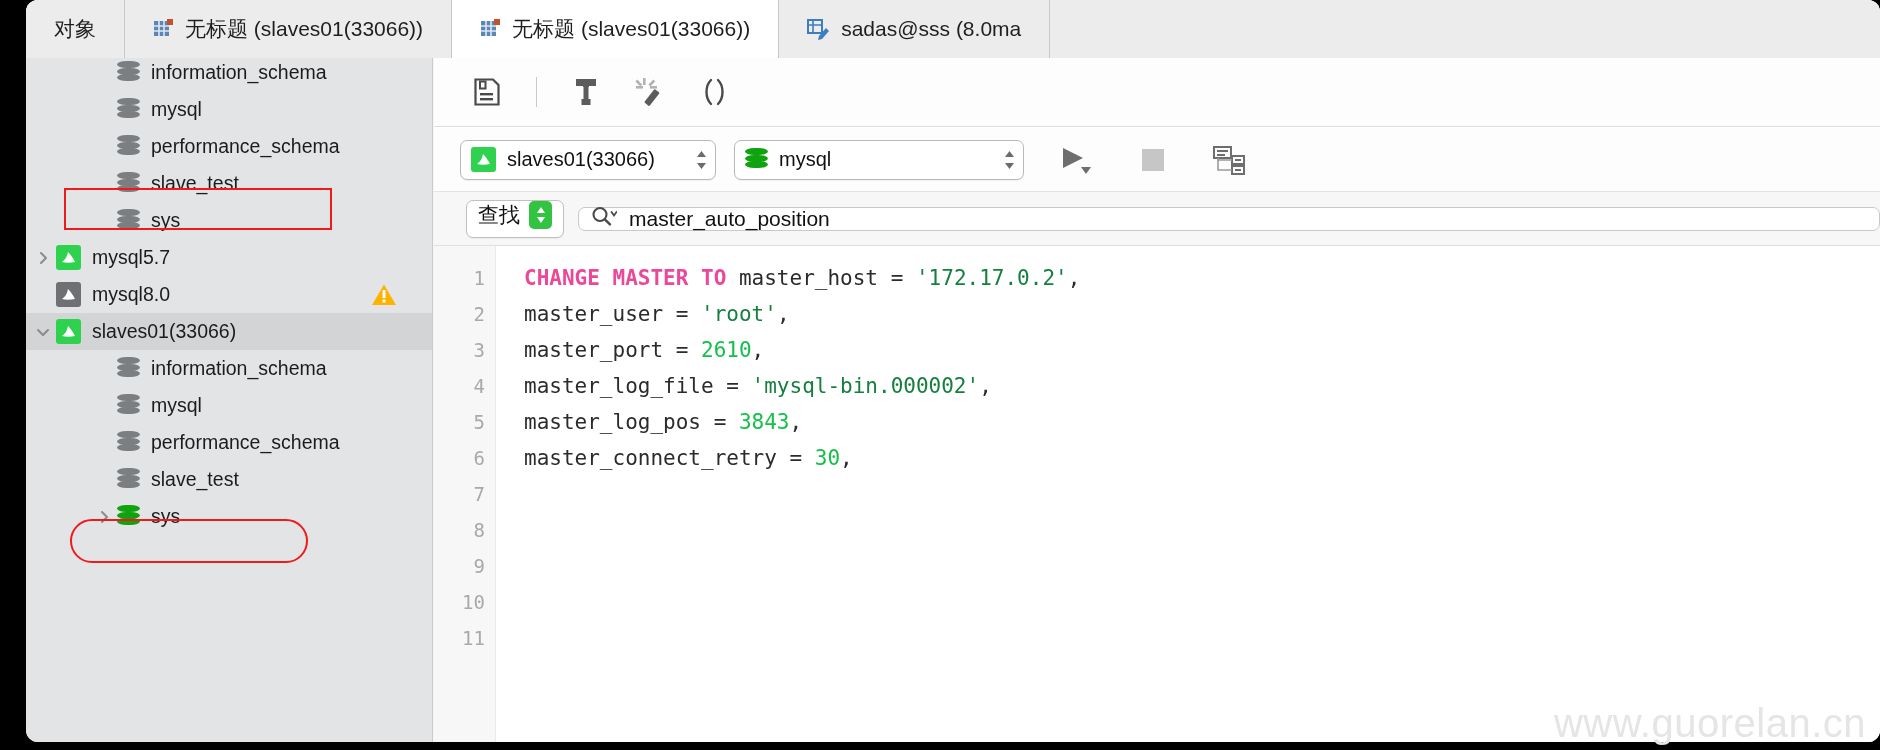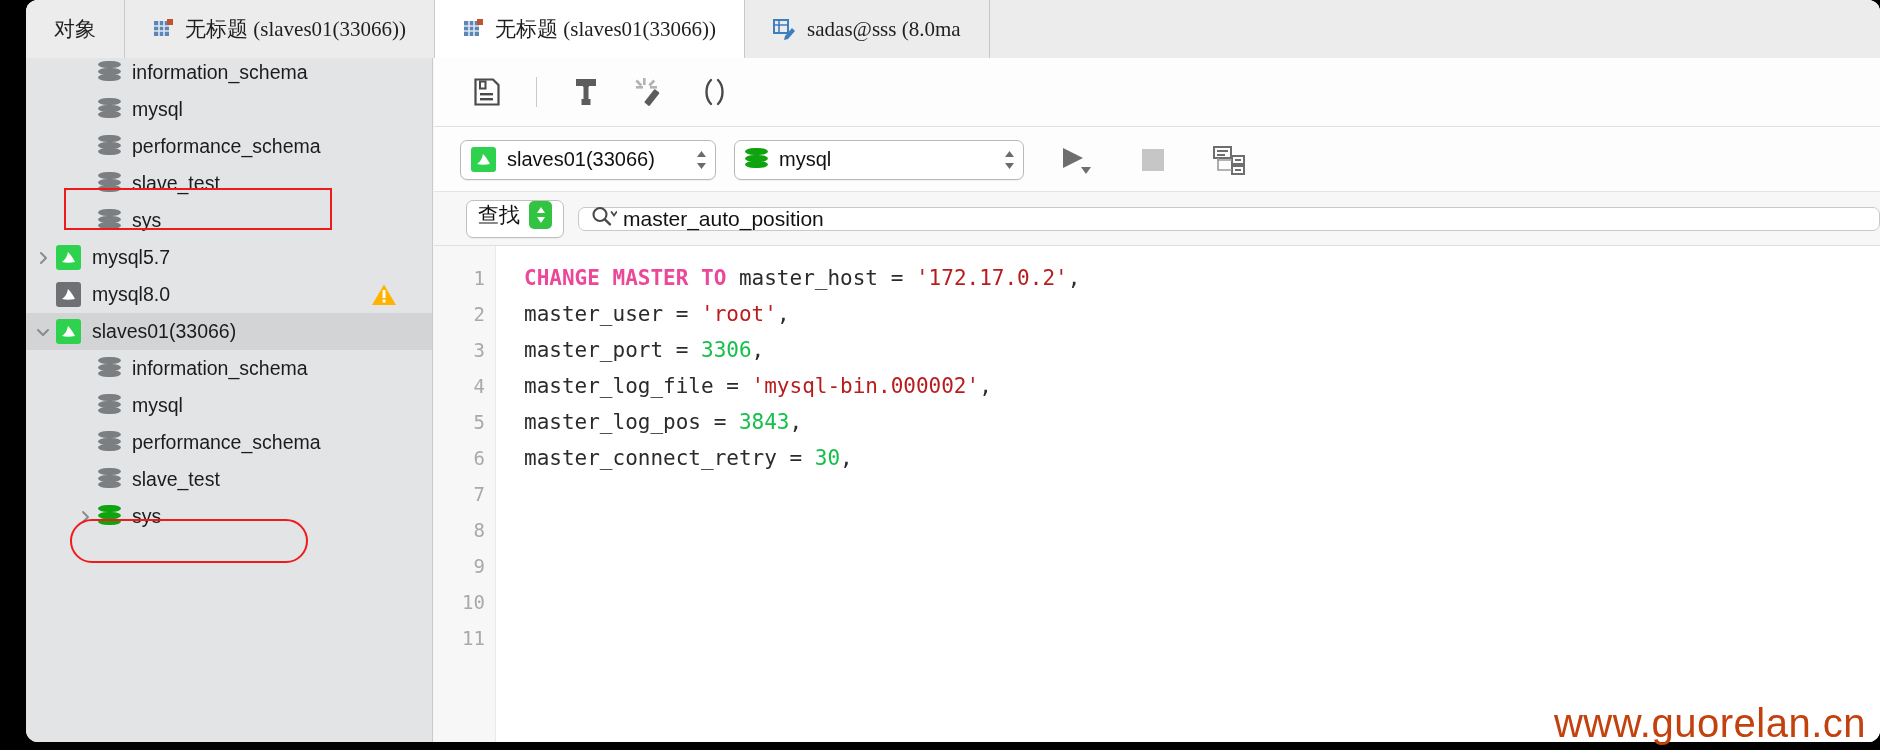--- a/index.html
+++ b/index.html
@@ -37,21 +37,21 @@
     position: relative;
     height: 37px;
     display: flex; align-items: center;
     padding-left: 4px;
     font-size: 19.5px;
     color: #1c1c1e;
     white-space: nowrap;
   }
   .tree-row.selected { background: #d2d4d6; }
   .tree-row.lvl0 { padding-left: 6px; }
-  .tree-row.lvl1 { padding-left: 48px; }
+  .tree-row.lvl1 { padding-left: 67px; }
 
   .twisty {
     width: 22px; min-width: 22px; height: 22px;
     display: flex; align-items: center; justify-content: center;
     color: #8a8c8e; font-size: 15px;
     margin-right: 2px;
   }
   .twisty.spacer { color: transparent; }
   .twisty svg { display: block; }
 
@@ -124,21 +124,20 @@
     overflow: hidden;
   }
   .tab {
     height: 58px;
     display: flex; align-items: center;
     padding: 0 28px;
     font-size: 21px; color: #1f1f1f;
     white-space: nowrap;
     border-right: 1px solid #c9c9c9;
     background: #ececec;
-    font-family: Liberation Serif, serif;
   }
   .tab.active { background: #ffffff; border-right: 1px solid #c9c9c9; }
   .tab .tico { margin-right: 10px; display: flex; }
 
   
   .toolbar {
     position: absolute; left: 0; top: 58px;
     width: 1446px; height: 69px;
     background: #fdfdfd;
     border-bottom: 1px solid #dedede;
@@ -213,21 +212,21 @@
     color: #fff;
   }
   .findfield {
     flex: 1;
     height: 24px;
     background: #fff;
     border: 1px solid #c9c9c9;
     border-radius: 7px;
     display: flex; align-items: center;
     padding: 0 12px;
-    gap: 6px;
+    gap: 12px;
     margin-right: 0px;
     font-size: 21px;
     color: #111;
   }
 
   
   .editor {
     position: absolute; left: 0; top: 246px;
     width: 1446px; height: 496px;
     background: #ffffff;
@@ -254,29 +253,29 @@
     padding-left: 28px;
     font-family: "DejaVu Sans Mono", monospace;
     font-size: 21px;
   }
   .code .cl {
     height: 36px; line-height: 36px;
     white-space: pre;
     color: #2b2b2b;
   }
   .kw { color: #ec4899; font-weight: bold; }
-  .str { color: #b91c1c; }
+  .str { color: #15803d; }
   .num { color: #14c04a; }
 
   
   .watermark {
     position: absolute;
     right: 14px; bottom: 4px;
     font-size: 40px;
-    color: #c2410c;
+    color: #e5e5e5;
     font-family: "Liberation Sans", sans-serif;
     letter-spacing: .5px;
     white-space: nowrap;
     z-index: 20;
   }
 </style>
 </head>
 <body>
 
 <div id="app">
@@ -608,21 +607,21 @@
             <div class="ln">6</div>
             <div class="ln">7</div>
             <div class="ln">8</div>
             <div class="ln">9</div>
             <div class="ln">10</div>
             <div class="ln">11</div>
           </div>
         <div class="code" id="code">
             <div class="cl"><span class="kw">CHANGE MASTER TO </span><span>master_host = </span><span class="str">'172.17.0.2'</span><span>,</span></div>
             <div class="cl"><span>master_user = </span><span class="str">'root'</span><span>,</span></div>
-            <div class="cl"><span>master_port = </span><span class="num">3306</span><span>,</span></div>
+            <div class="cl"><span>master_port = </span><span class="num">2610</span><span>,</span></div>
             <div class="cl"><span>master_log_file = </span><span class="str">'mysql-bin.000002'</span><span>,</span></div>
             <div class="cl"><span>master_log_pos = </span><span class="num">3843</span><span>,</span></div>
             <div class="cl"><span>master_connect_retry = </span><span class="num">30</span><span>,</span></div>
             <div class="cl">&nbsp;</div>
             <div class="cl">&nbsp;</div>
           </div>
       </div>
 
     </div>
   </div>

